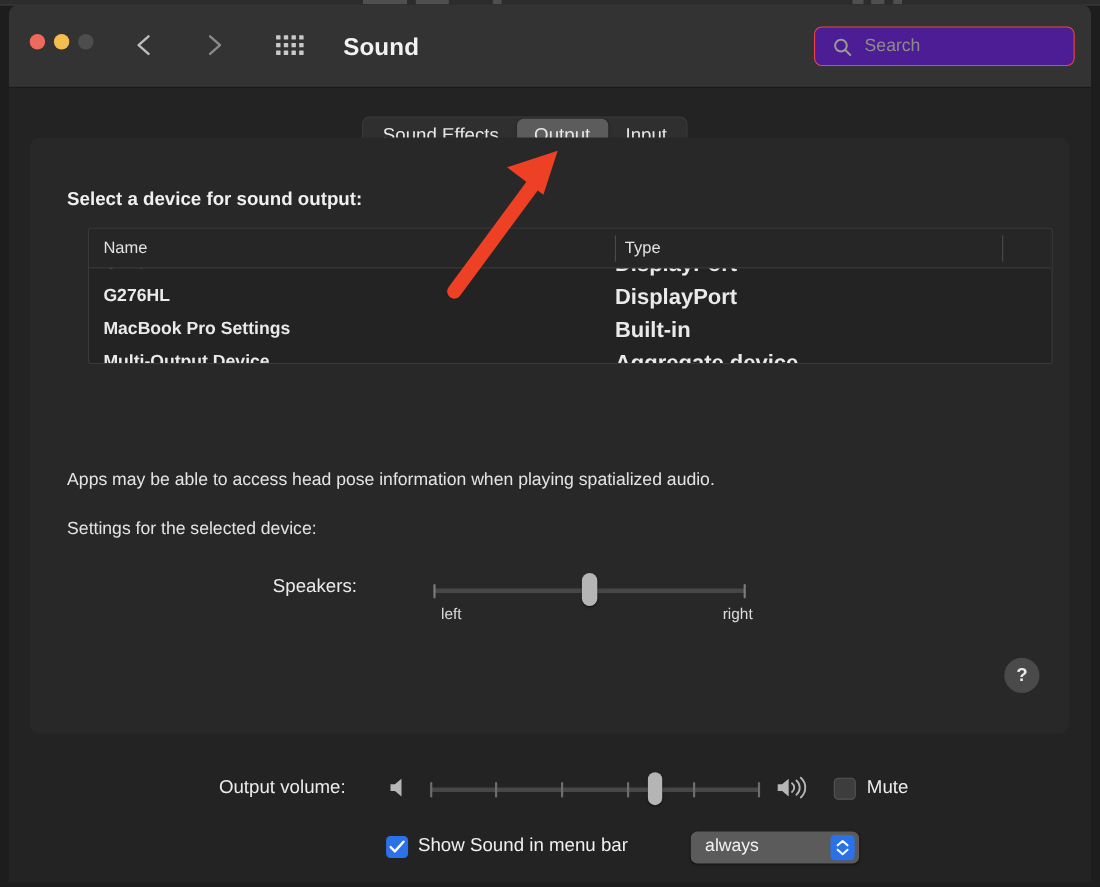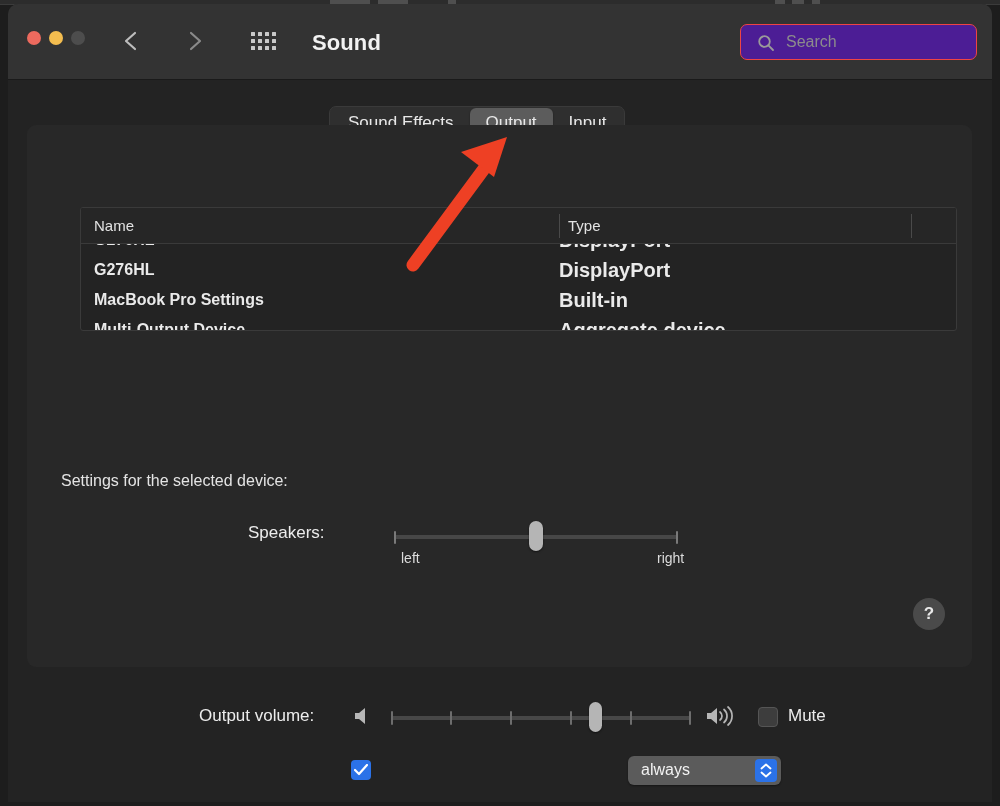--- a/index.html
+++ b/index.html
@@ -199,20 +199,21 @@
     </div>
 
     <div class="tabs">
       <div class="tab">Sound Effects</div>
       <div class="tab active">Output</div>
       <div class="tab">Input</div>
     </div>
 
     <div class="panel">
 
+      <div class="section-title">Select a device for sound output:</div>
 
       <div class="table">
         <div class="thead">
           <span class="th name">Name</span>
           <span class="th type">Type</span>
           <span class="col-div d1"></span>
           <span class="col-div d2"></span>
         </div>
         <div class="rows">
           <div class="rows-inner">
@@ -230,20 +231,21 @@
             </div>
             <div class="row">
               <span class="cell-name">Multi-Output Device</span>
               <span class="cell-type">Aggregate device</span>
             </div>
 
           </div>
         </div>
       </div>
 
+      <div class="note">Apps may be able to access head pose information when playing spatialized audio.</div>
       <div class="settings-label">Settings for the selected device:</div>
 
       <div class="balance-label">Speakers:</div>
       <div class="bal-slider">
         <span class="bal-track"></span>
         <span class="bal-tick" style="left:0px;"></span>
         <span class="bal-tick" style="left:282px;"></span>
         <span class="bal-thumb" id="bal-thumb" style="left: 135px;"></span>
       </div>
       <div class="bal-end" style="left:374px;">left</div>
@@ -283,20 +285,21 @@
     <div class="mute-box"></div>
     <div class="mute-label">Mute</div>
 
     <div class="chk">
       <span>
         <svg width="14" height="12" viewBox="0 0 14 12">
           <polyline points="1,6 5,10 13,1" fill="none" stroke="#ffffff" stroke-width="2.2" stroke-linecap="round" stroke-linejoin="round"></polyline>
         </svg>
       </span>
     </div>
+    <div class="chk-label">Show Sound in menu bar</div>
 
     <div class="popup">
       <span class="val">always</span>
       <span class="stepper">
         <svg width="12" height="15" viewBox="0 0 12 15">
           <polyline points="1.5,5.5 6,1.5 10.5,5.5" fill="none" stroke="#fff" stroke-width="1.8" stroke-linecap="round" stroke-linejoin="round"></polyline>
           <polyline points="1.5,9.5 6,13.5 10.5,9.5" fill="none" stroke="#fff" stroke-width="1.8" stroke-linecap="round" stroke-linejoin="round"></polyline>
         </svg>
       </span>
     </div>

